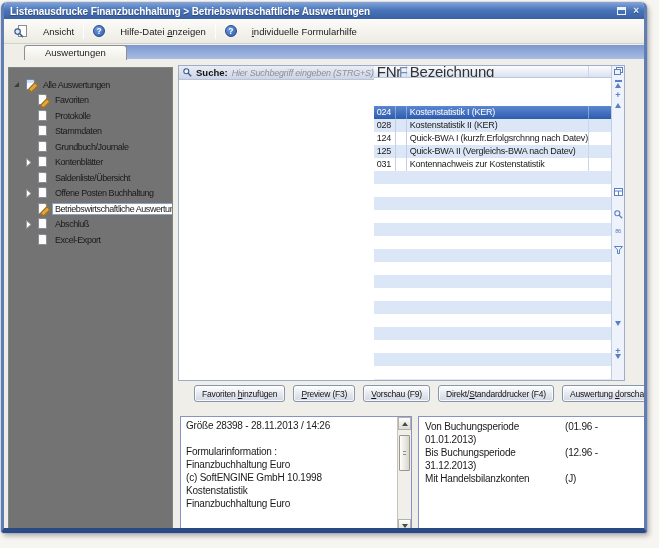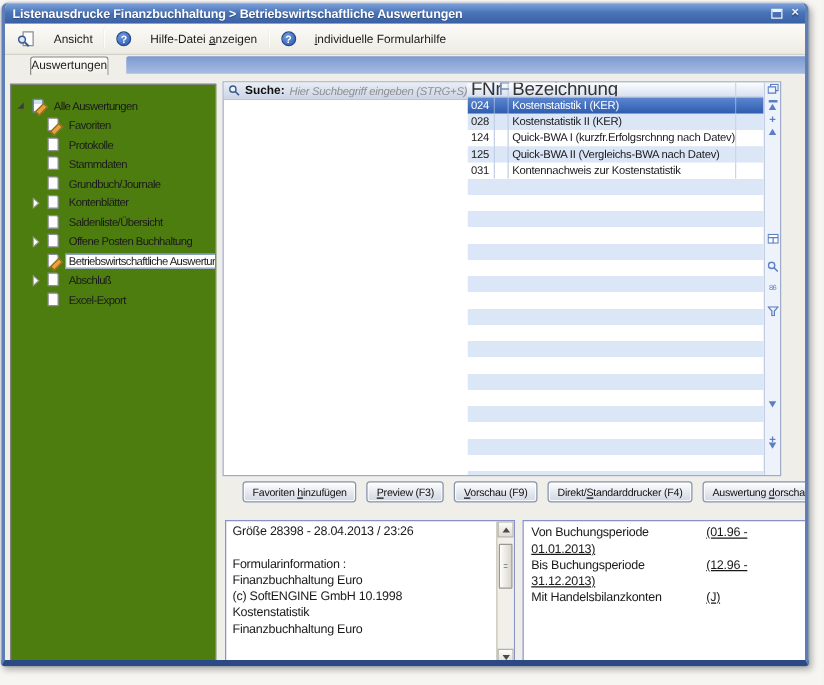--- a/index.html
+++ b/index.html
@@ -45,30 +45,30 @@
     display:flex; align-items:center; justify-content:center; line-height:1;
   }
   .u{ text-decoration:underline; }
   
   .tabrow{ position:relative; height:16px; background:#f0eee8; }
   .tabband{
     position:absolute; left:97px; right:0; top:1px; height:14px;
     background:linear-gradient(#7b99d0,#a9bce2); border-top-left-radius:2px;
   }
   .tab{
-    position:absolute; left:20px; top:1px; height:15px; padding:0 0;
+    position:absolute; left:20px; top:1px; height:15px; padding:0 20px;
     background:linear-gradient(#fdfdfb,#efeee6); border:1px solid #8f8f8f; border-bottom:none;
     border-radius:3px 3px 0 0; font-size:9.5px; line-height:14px; color:#222;
   }
   
   .content{ position:relative; height:474px; }
   
   .tree{
     position:absolute; left:4px; top:7px; width:165px; height:464px;
-    background:#4d7c0f; border:1px solid #828282; padding-top:9px;
+    background:#737373; border:1px solid #828282; padding-top:9px;
     font-size:9px; letter-spacing:-0.45px; overflow:hidden;
   }
   .titem{ display:flex; align-items:center; height:15.5px; white-space:nowrap; }
   .titem.l0{ padding-left:5px; } .titem.l1{ padding-left:17px; }
   .expslot{ width:11px; display:flex; align-items:center; justify-content:flex-start; flex:none; }
   .exp-open{ width:0; height:0; border-left:5px solid transparent; border-bottom:5px solid #3c3c3c; }
   .tico{ position:relative; width:11px; height:12px; margin-right:4px; flex:none; }
   .tico .pg{ position:absolute; left:1px; top:0; width:9px; height:11px; background:#fdfdfd; border:1px solid #8c8c94; border-radius:0 2px 0 0; }
   .tico.form .pg{ background:linear-gradient(#cfe0f4 0 3px, #fdfdfd 3px); border-color:#6d86b4; }
   .tico.edit::after{
@@ -97,21 +97,21 @@
     font-size:15px; color:#333; letter-spacing:-0.2px;
   }
   .hdr .c, .row .c{ padding:0 0 0 3px; line-height:12px; }
   .c-fnr{ width:22px; flex:none; border-right:1px solid #c2cfe4; }
   .c-f{ width:11px; flex:none; border-right:1px solid #c2cfe4; color:#7a8db0; }
   .c-name{ width:182px; flex:none; border-right:1px solid #c9d6ec; white-space:nowrap; overflow:hidden; }
   .c-rest{ flex:1; }
   .row{ height:13px; flex:none; display:flex; font-size:9px; letter-spacing:-0.2px; color:#1a1a1a; }
   .row .c{ line-height:13px; }
   .row.alt{ background:#dbe6f6; }
-  .row.sel{ background:linear-gradient(#5c86d0,#2d5cae); color:#fff; }
+  .row.sel{ background:linear-gradient(#5c86d0,#2d5cae); color:#fff;margin-top:28px; }
   .row.sel .c-fnr,.row.sel .c-f,.row.sel .c-name{ border-right-color:rgba(255,255,255,.35); }
   .filler{ flex:1; background:repeating-linear-gradient(180deg,#dbe6f6 0 13px,#ffffff 13px 26px); }
   
   .strip{
     width:13px; flex:none; border-left:1px solid #c2cde2; background:#eef2fa;
     display:flex; flex-direction:column; align-items:center; position:relative;
   }
   .strip .sico{ margin-top:4px; display:flex; flex-direction:column; align-items:center; }
   .bar{ width:7px; height:2px; background:#5b7fc4; }
   .tri-up{ width:0; height:0; border-left:3.5px solid transparent; border-right:3.5px solid transparent; border-bottom:5px solid #5b7fc4; }
@@ -127,21 +127,21 @@
     border:1px solid #8795ad; border-radius:3px;
     background:linear-gradient(#ffffff,#e3e7ee 55%,#d2d8e2);
     box-shadow:inset 0 0 0 1px rgba(255,255,255,.8);
     display:flex; align-items:center; color:#111; white-space:nowrap;
   }
   
   .panel{ position:absolute; top:356px; height:117px; background:#fff; border:1px solid #8892c8; font-size:10px; letter-spacing:-0.2px; }
   .panel-left{ left:176px; width:232px; padding:2px 18px 2px 5px; overflow:hidden; }
   .panel-right{ left:414px; width:230px; padding:3px 6px; }
   .il-line{ min-height:13px; line-height:13px; white-space:nowrap; }
-  .ir-entry{ line-height:13px;text-decoration:underline; }
+  .ir-entry{ line-height:13px; }
   .ir-label{ display:inline-block; width:140px; vertical-align:top; }
   
   .vsb{ position:absolute; right:0; top:0; bottom:0; width:14px; background:#f1efe9; border-left:1px solid #c6c3b8; }
   .vsb .btn{ position:absolute; left:0; right:0; height:13px; display:flex; align-items:center; justify-content:center;
     background:linear-gradient(#fdfdfb,#dddbd2); border:1px solid #b4b2a8; }
   .vsb .btn.up{ top:0; } .vsb .btn.dn{ bottom:0; }
   .sb-tri-up{ width:0;height:0;border-left:3px solid transparent;border-right:3px solid transparent;border-bottom:4px solid #4a4a4a; }
   .sb-tri-dn{ width:0;height:0;border-left:3px solid transparent;border-right:3px solid transparent;border-top:4px solid #4a4a4a; }
   .thumb{ position:absolute; left:1px; right:1px; top:18px; height:36px;
     background:linear-gradient(90deg,#fdfdfb,#d8d6cd); border:1px solid #9a988e; border-radius:1px; }
@@ -392,21 +392,21 @@
         </span>
       <span class="abtn">
           <span><span>Direkt/</span><span class="u">S</span><span>tandarddrucker (F4)</span></span>
         </span>
       <span class="abtn">
           <span><span>Auswertung </span><span class="u">d</span><span>orschau</span></span>
         </span>
     </div>
 
     <div class="panel panel-left">
-      <div class="il-line">Größe 28398 - 28.04.2013 / 23:26</div>
+      <div class="il-line">Größe 28398 - 28.11.2013 / 14:26</div>
       <div class="il-line"></div>
       <div class="il-line">Formularinformation :</div>
       <div class="il-line">Finanzbuchhaltung Euro</div>
       <div class="il-line">(c) SoftENGINE GmbH 10.1998</div>
       <div class="il-line">Kostenstatistik</div>
       <div class="il-line">Finanzbuchhaltung Euro</div>
 
       <div class="vsb">
         <span class="btn up">
             <span class="sb-tri-up"></span>

